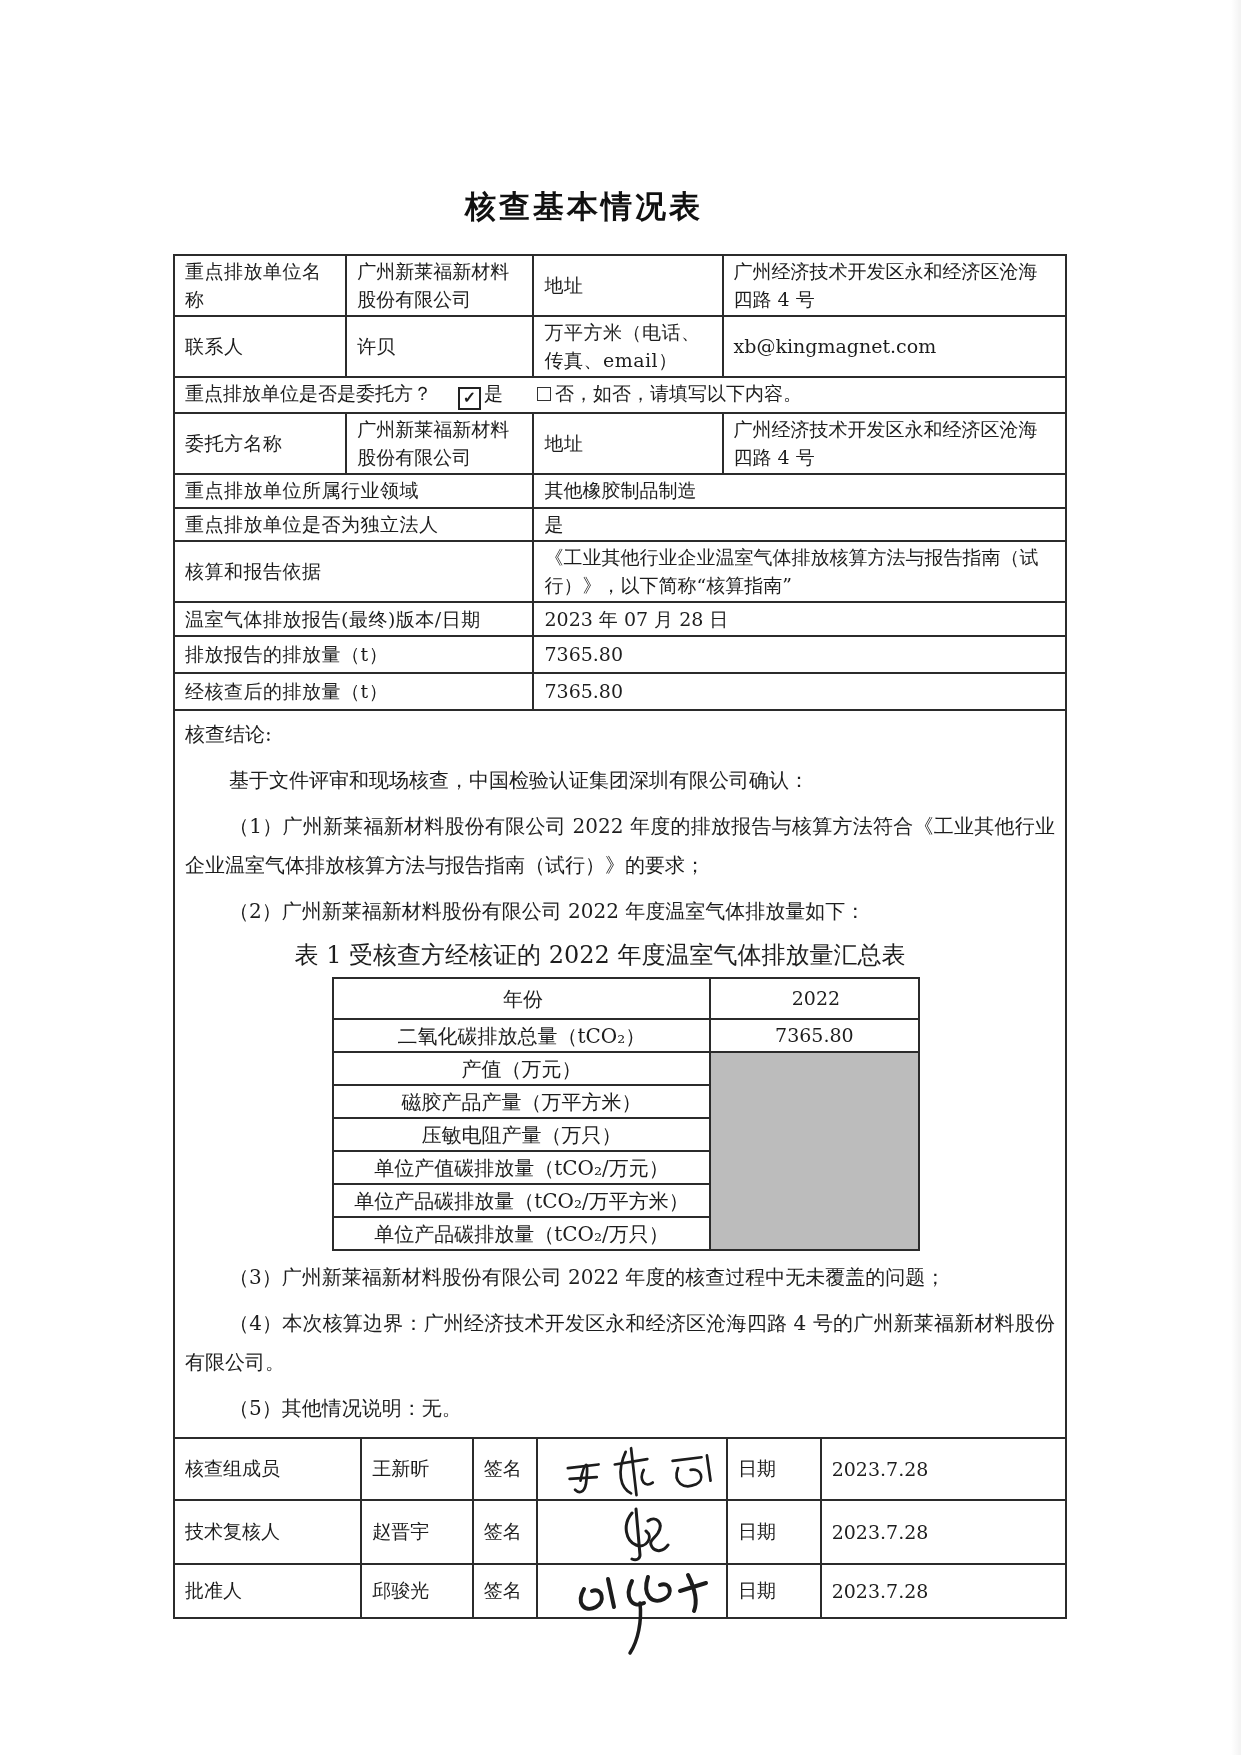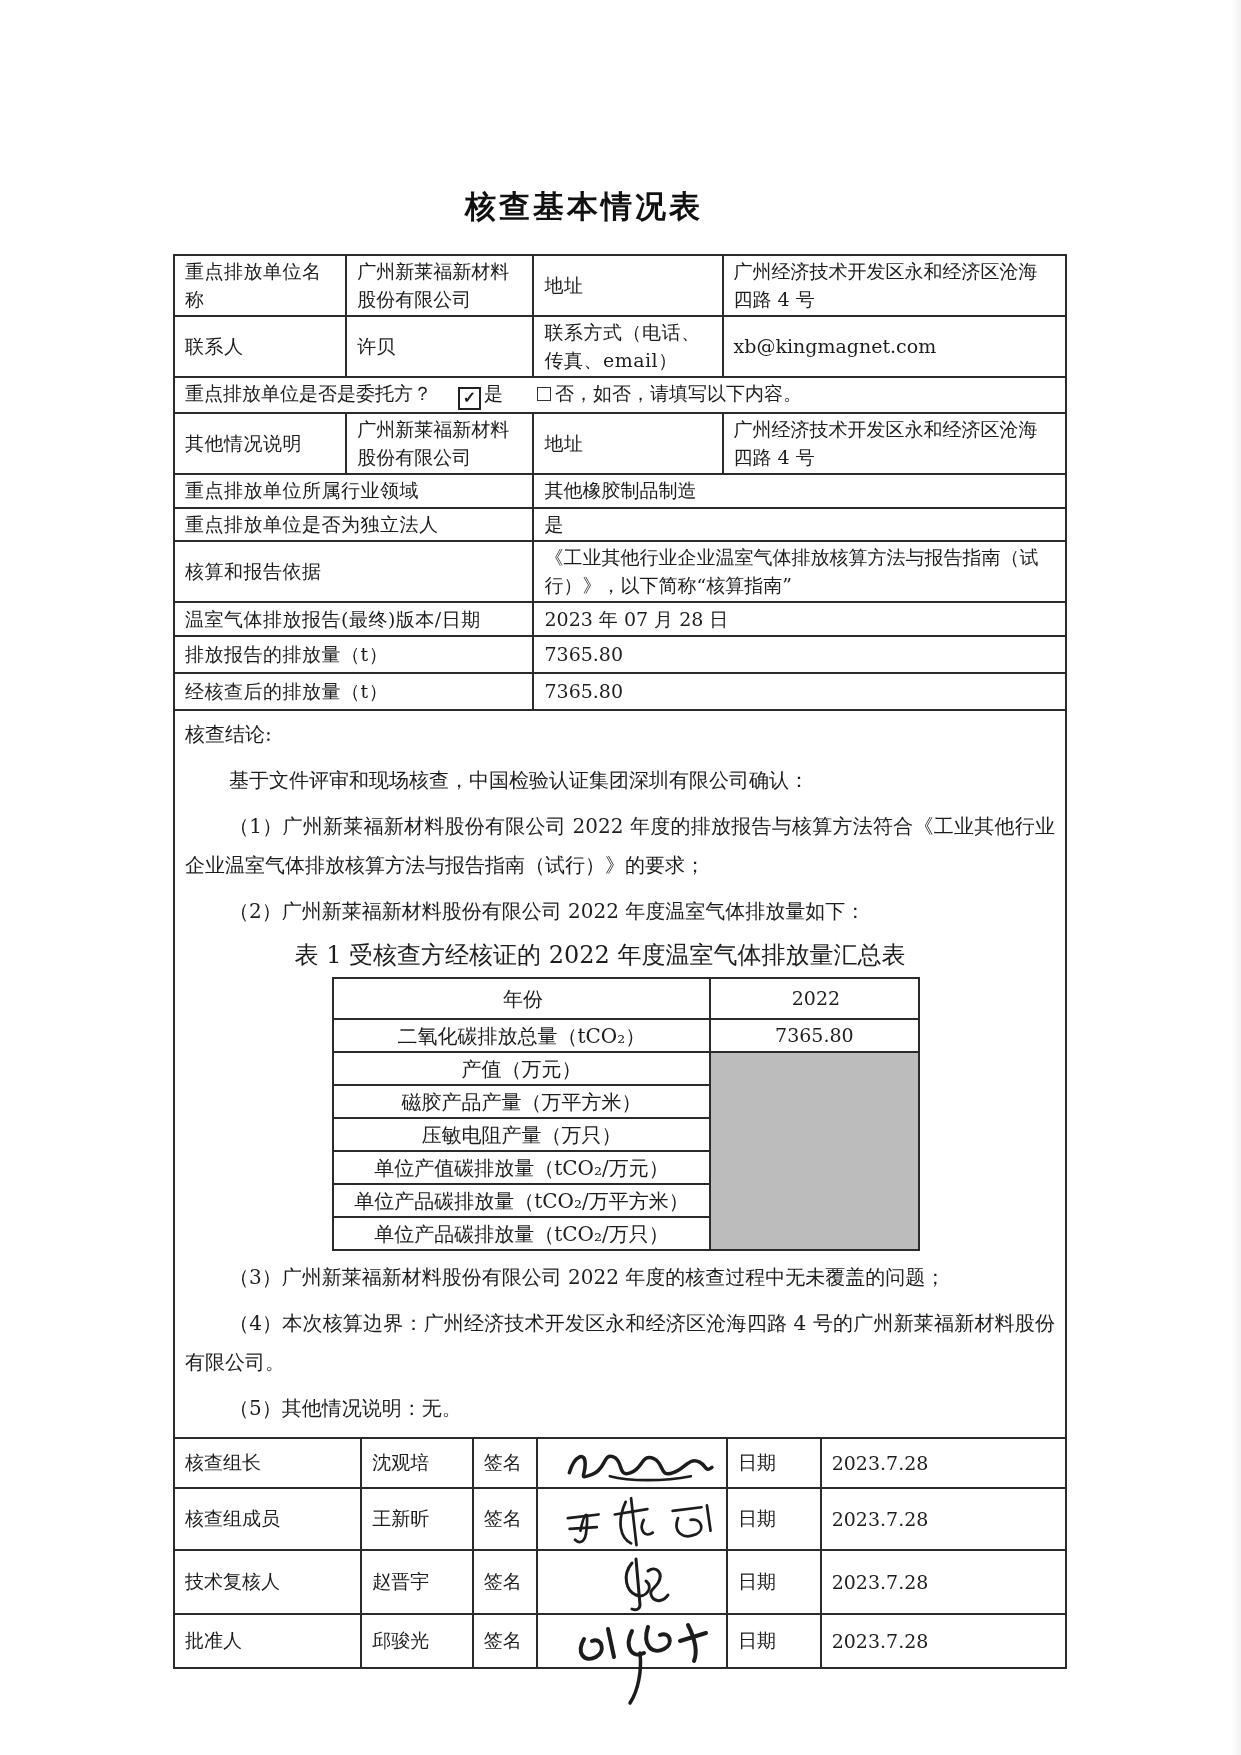--- a/index.html
+++ b/index.html
@@ -104,32 +104,32 @@
         <tr class="h52">
       <td class="lab">重点排放单位名称</td>
       <td>广州新莱福新材料股份有限公司</td>
       <td class="lab">地址</td>
       <td>广州经济技术开发区永和经济区沧海四路 4 号</td>
     </tr>
 
     <tr class="h50">
       <td class="lab">联系人</td>
       <td>许贝</td>
-      <td class="lab">联系方式（电话、传真、email）</td>
+      <td class="lab">万平方米（电话、传真、email）</td>
       <td class="latin">xb@kingmagnet.com</td>
     </tr>
 
     <tr class="h26">
       <td colspan="4">
         <span>重点排放单位是否是委托方？</span><span class="cbx">✓</span><span>是</span><span class="cbx-small"></span><span>否，如否，请填写以下内容。</span>
       </td>
     </tr>
 
     <tr class="h53">
-      <td class="lab">其他情况说明</td>
+      <td class="lab">委托方名称</td>
       <td>广州新莱福新材料股份有限公司</td>
       <td class="lab">地址</td>
       <td>广州经济技术开发区永和经济区沧海四路 4 号</td>
     </tr>
 
     <tr class="h24">
       <td colspan="2" class="lab">重点排放单位所属行业领域</td>
       <td colspan="2">其他橡胶制品制造</td>
     </tr>
 
@@ -216,33 +216,20 @@
     <colgroup>
         <col style="width:21%">
         <col style="width:12.5%">
         <col style="width:7.2%">
         <col style="width:21.3%">
         <col style="width:10.5%">
         <col style="width:27.5%">
       </colgroup>
 
     <tbody>
-        <tr class="sg1">
-      <td>核查组长</td>
-      <td>沈观培</td>
-      <td>签名</td>
-      <td class="sigcell">
-        <svg width="180" height="44" viewBox="0 0 180 50">
-          <path class="ink" stroke-width="4" d="M12,36 C18,16 30,12 30,26 C30,40 22,44 38,38 C54,32 50,14 62,18 C74,22 66,42 82,36 C96,31 94,14 108,20 C120,25 114,42 130,36 C144,31 148,18 160,24 C168,28 166,36 174,30"></path>
-          <path class="ink" stroke-width="3" d="M58,40 C80,46 120,46 150,40"></path>
-        </svg>
-      </td>
-      <td>日期</td>
-      <td class="latin">2023.7.28</td>
-    </tr>
 
     <tr class="sg2">
       <td>核查组成员</td>
       <td>王新昕</td>
       <td>签名</td>
       <td class="sigcell">
         <svg width="186" height="56" viewBox="0 0 186 62">
           <path class="ink" stroke-width="3" d="M26,44 C30,24 36,16 32,48 C30,58 24,58 20,54"></path>
           <path class="ink" stroke-width="3" d="M12,30 L46,26 M14,42 L44,40"></path>
           <path class="ink" stroke-width="3" d="M76,12 C66,34 70,52 82,58 M64,26 L100,20 M82,8 L88,60 M96,32 C90,44 98,52 106,46"></path>

